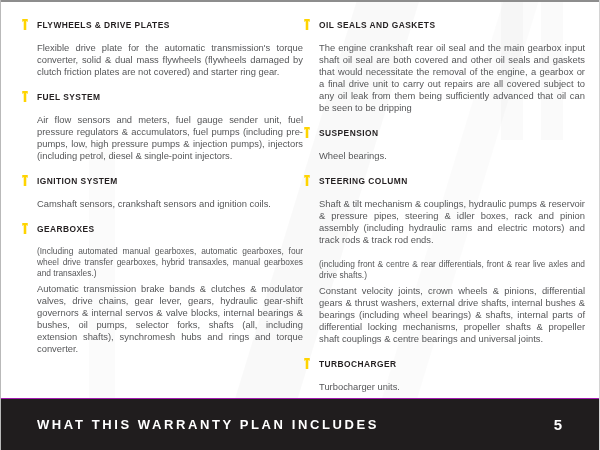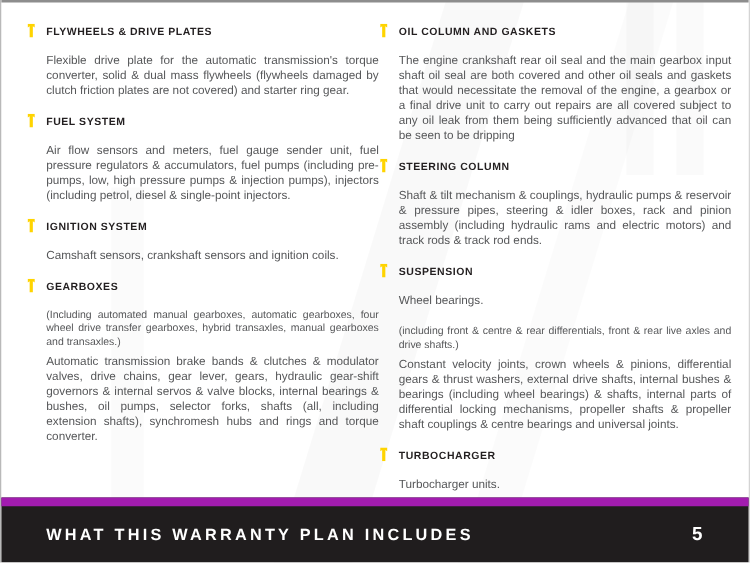--- a/index.html
+++ b/index.html
@@ -54,21 +54,21 @@
     font-size: 8.4px;
     line-height: 11px;
   }
   .sec p + p { margin-top: 4px; }
   .sec p + p.tight { margin-top: 0; }
 
   .footer {
     position: absolute; left: 0; right: 0; bottom: 0;
     height: 52px;
     background: #201d1e;
-    border-top: 7px solid #a21caf;
+    border-top: 1px solid #a21caf;
     display: flex;
     align-items: center;
     justify-content: space-between;
     padding: 0 37px 0 36px;
     z-index: 2;
   }
   .footer-title {
     color: #ffffff;
     font-size: 13px;
     font-weight: bold;
@@ -147,47 +147,47 @@
 
   <div class="col">
 
     <section class="sec">
       <div class="sec-head">
         <span class="ico">
           <svg viewBox="0 0 8 12">
               <path d="M1 0 L7 0 L7 3.2 L5.4 2.1 L5.4 12 L2.6 12 L2.6 2.1 L1 3.2 Z" fill="#ffd400"></path>
             </svg>
         </span>
-        <h3 class="sec-title">OIL COLUMN AND GASKETS</h3>
+        <h3 class="sec-title">OIL SEALS AND GASKETS</h3>
       </div>
       <p>The engine crankshaft rear oil seal and the main gearbox input shaft oil seal are both covered and other oil seals and gaskets that would necessitate the removal of the engine, a gearbox or a final drive unit to carry out repairs are all covered subject to any oil leak from them being sufficiently advanced that oil can be seen to be dripping</p>
     </section>
 
     <section class="sec">
       <div class="sec-head">
         <span class="ico">
           <svg viewBox="0 0 8 12">
               <path d="M1 0 L7 0 L7 3.2 L5.4 2.1 L5.4 12 L2.6 12 L2.6 2.1 L1 3.2 Z" fill="#ffd400"></path>
             </svg>
         </span>
+        <h3 class="sec-title">SUSPENSION</h3>
+      </div>
+      <p>Wheel bearings.</p>
+    </section>
+
+    <section class="sec">
+      <div class="sec-head">
+        <span class="ico">
+          <svg viewBox="0 0 8 12">
+              <path d="M1 0 L7 0 L7 3.2 L5.4 2.1 L5.4 12 L2.6 12 L2.6 2.1 L1 3.2 Z" fill="#ffd400"></path>
+            </svg>
+        </span>
         <h3 class="sec-title">STEERING COLUMN</h3>
       </div>
       <p>Shaft &amp; tilt mechanism &amp; couplings, hydraulic pumps &amp; reservoir &amp; pressure pipes, steering &amp; idler boxes, rack and pinion assembly (including hydraulic rams and electric motors) and track rods &amp; track rod ends.</p>
-    </section>
-
-    <section class="sec">
-      <div class="sec-head">
-        <span class="ico">
-          <svg viewBox="0 0 8 12">
-              <path d="M1 0 L7 0 L7 3.2 L5.4 2.1 L5.4 12 L2.6 12 L2.6 2.1 L1 3.2 Z" fill="#ffd400"></path>
-            </svg>
-        </span>
-        <h3 class="sec-title">SUSPENSION</h3>
-      </div>
-      <p>Wheel bearings.</p>
     </section>
 
     <section class="sec">
       <p class="small">(including front &amp; centre &amp; rear differentials, front &amp; rear live axles and drive shafts.)</p>
       <p>Constant velocity joints, crown wheels &amp; pinions, differential gears &amp; thrust washers, external drive shafts, internal bushes &amp; bearings (including wheel bearings) &amp; shafts, internal parts of differential locking mechanisms, propeller shafts &amp; propeller shaft couplings &amp; centre bearings and universal joints.</p>
     </section>
 
     <section class="sec">
       <div class="sec-head">
         <span class="ico">

